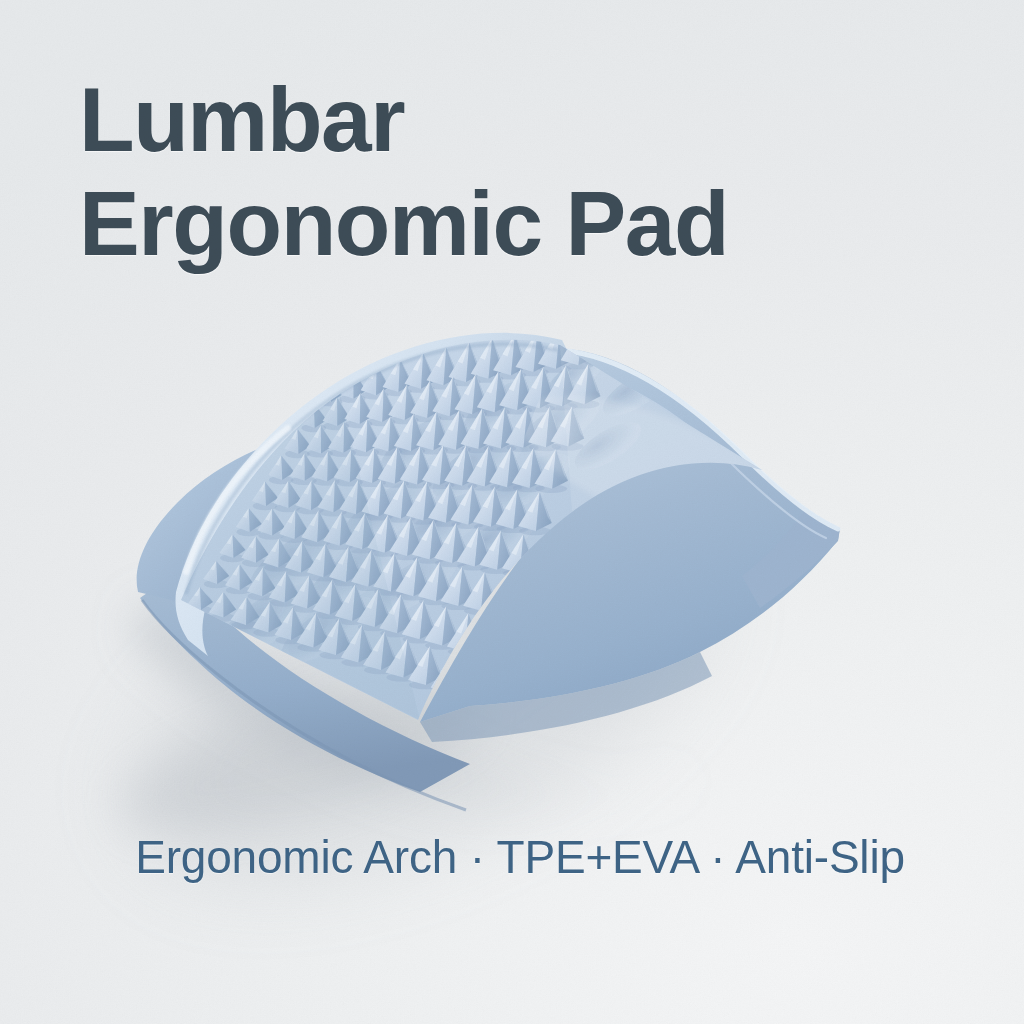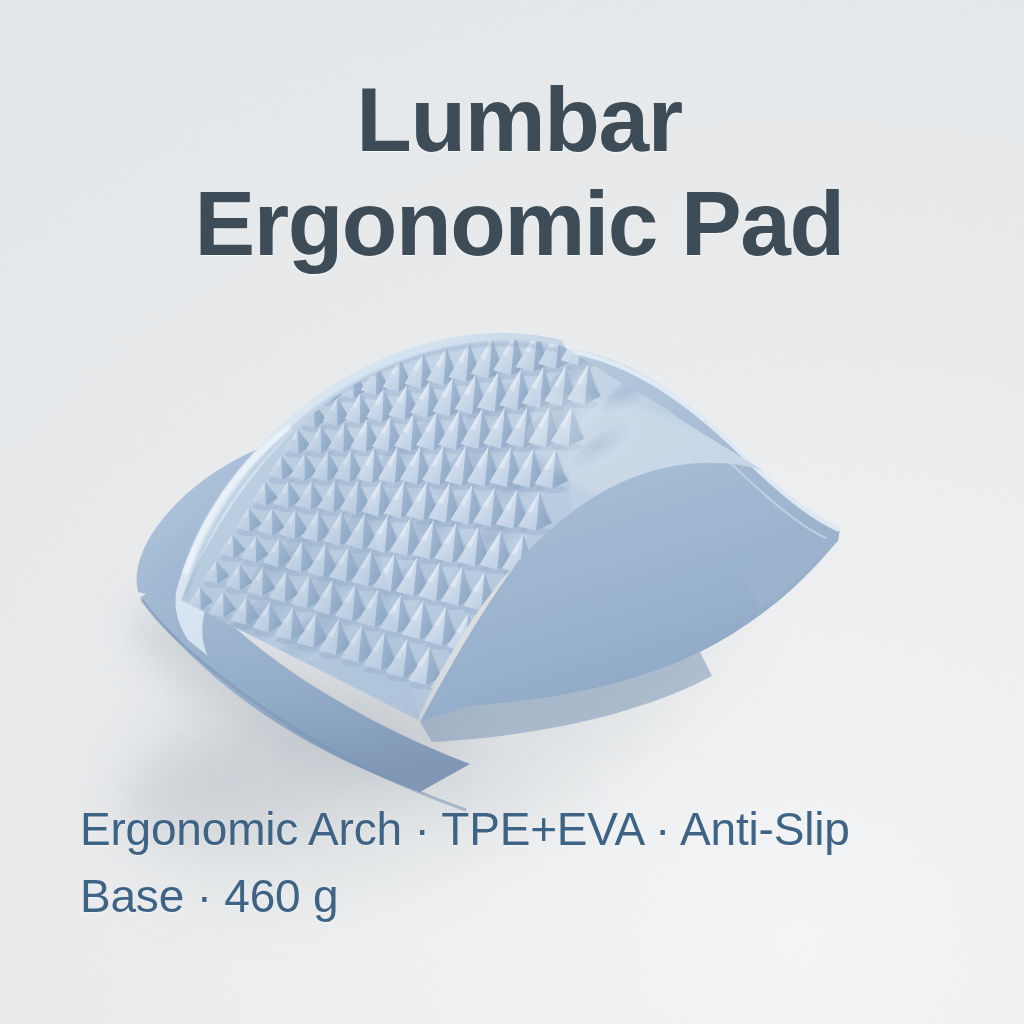--- a/index.html
+++ b/index.html
@@ -25,36 +25,36 @@
     opacity:.55;
     mix-blend-mode:multiply;
     pointer-events:none;
   }
 
   
   #title-block {
     position:absolute;
     left:79px; top:68px;
     width:880px;
-    text-align:center;
   }
   .title-line {
     font-size:91px;
     font-weight:700;
     line-height:104px;
     letter-spacing:-1.4px;
     color:#3d4c57;
     white-space:nowrap;
     text-shadow:0 1px 1px rgba(255,255,255,.72);
   }
 
   #subtitle-block {
     position:absolute;
-    left:80px; top:796px;
+    left:80px; top:824px;
     width:880px;
+    text-align:center;
   }
   .sub-line {
     font-size:46px;
     font-weight:400;
     line-height:67px;
     letter-spacing:-0.2px;
     color:#3e6486;
     white-space:nowrap;
     text-shadow:0 1px 1px rgba(255,255,255,.62);
   }
@@ -1090,20 +1090,19 @@
     </svg>
   </figure>
 
   <header id="title-block">
     <div class="title-line">Lumbar</div>
     <div class="title-line">Ergonomic Pad</div>
   </header>
 
   <div id="subtitle-block">
     <div class="sub-line">Ergonomic Arch · TPE+EVA · Anti-Slip</div>
-    <div class="sub-line">Base · 460 g</div>
   </div>
 
   <svg id="grain" viewBox="0 0 1024 1024" preserveAspectRatio="none">
     <rect width="1024" height="1024" filter="url(#grainF)"></rect>
   </svg>
 
 </div>
 
 </body></html>

